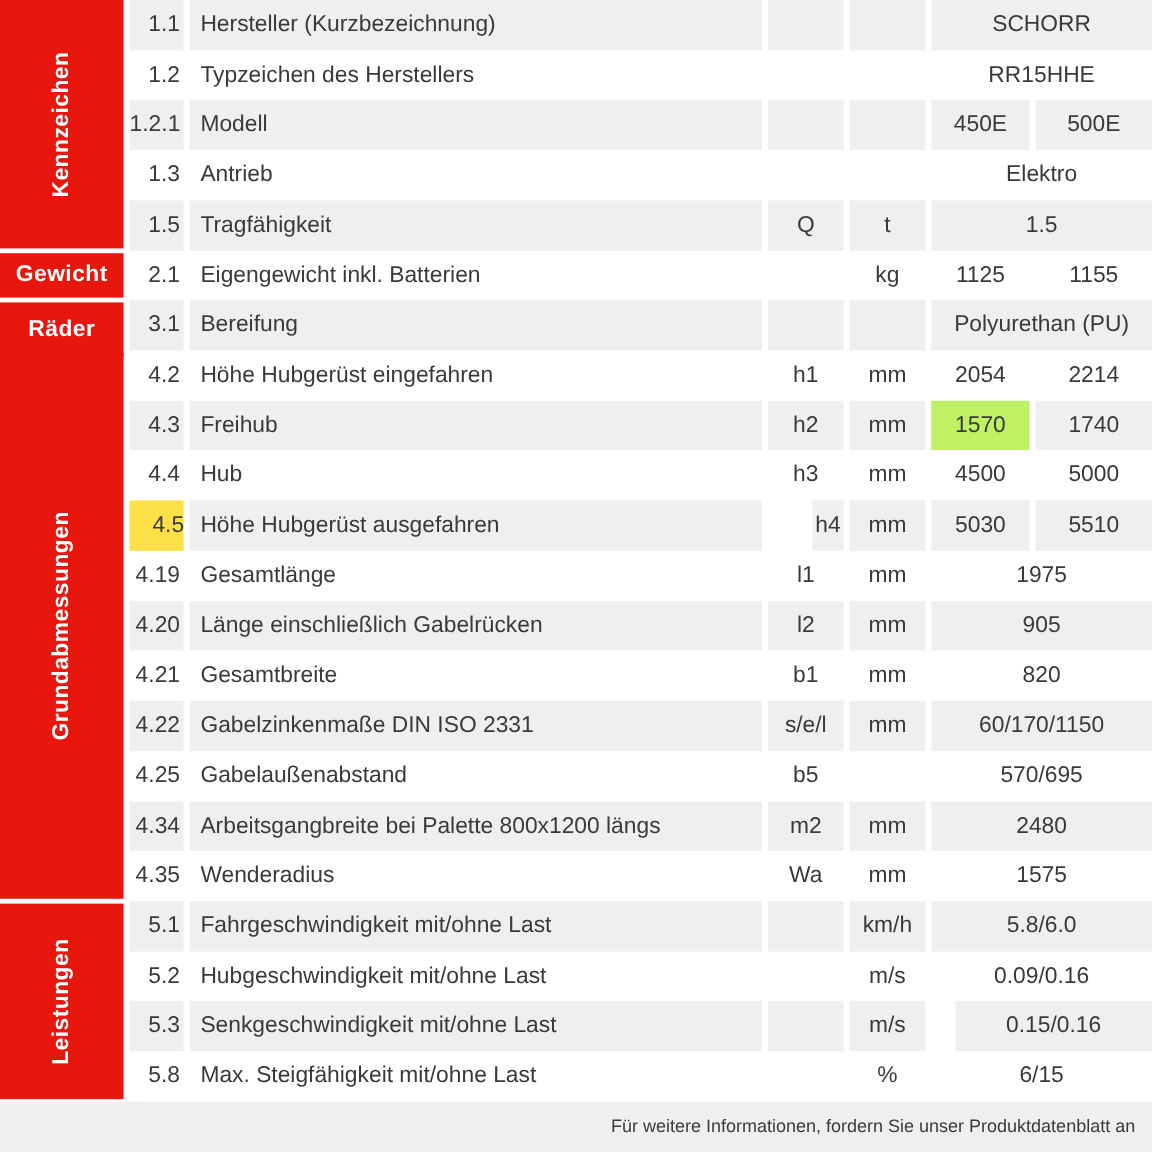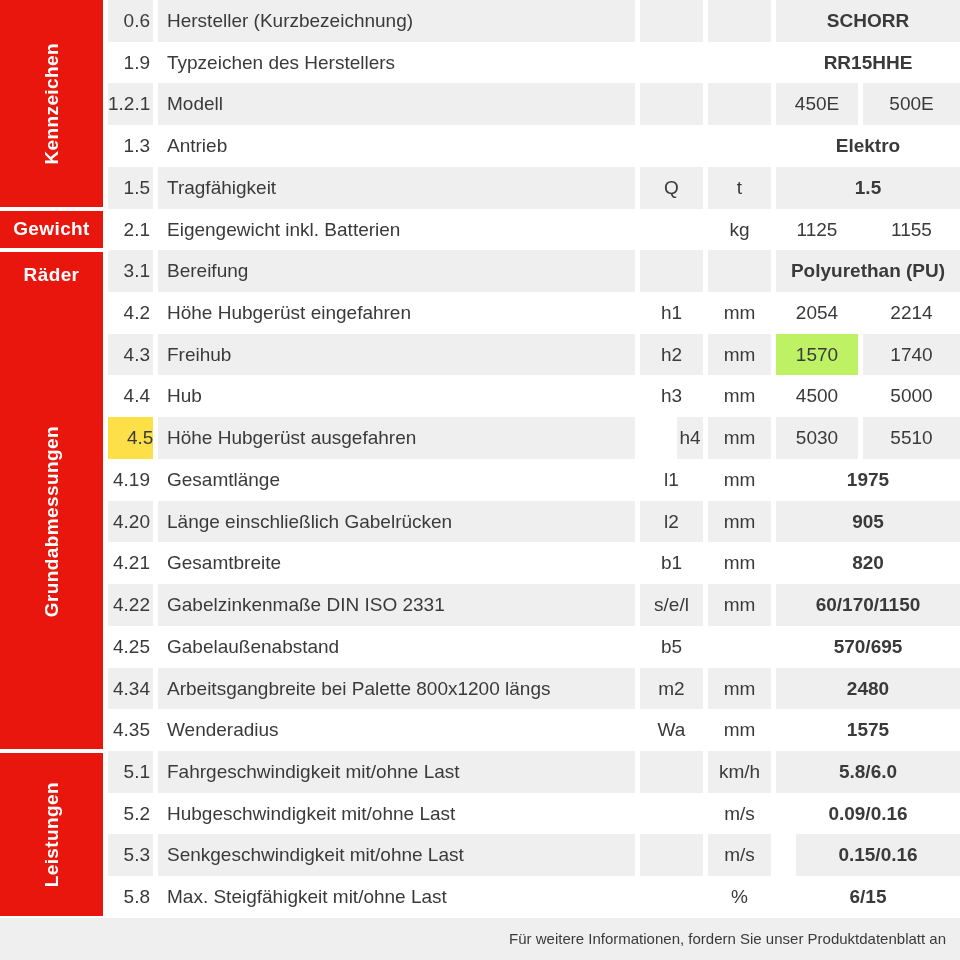--- a/index.html
+++ b/index.html
@@ -28,21 +28,21 @@
   #table{position:absolute;left:108px;top:0;width:852px;height:var(--table-h);}
   .row{display:grid;
     grid-template-columns:45px 477px 63px 63px 82px 97px;
     column-gap:var(--gap);
     height:var(--row-h);line-height:var(--row-h);
     font-size:19px;color:#3b3a3b;font-weight:500;}
   .row > div{overflow:hidden;white-space:nowrap;}
   .cell-code{text-align:right;padding-right:3px;}
   .cell-label{text-align:left;padding-left:9px;}
   .cell-symbol,.cell-unit,.cell-v1,.cell-v2,.cell-merged{text-align:center;}
-  .cell-merged{grid-column:5 / 7;font-weight:bold;}
+  .cell-merged{grid-column:5 / 7;}
 
   
   #footer{position:absolute;left:0;top:var(--table-h);width:100%;height:42px;
     line-height:42px;text-align:right;padding-right:14px;
     font-size:15px;color:#3b3a3b;font-weight:500;}
 </style>
 </head>
 <body>
 
 <div id="page">
@@ -58,28 +58,28 @@
       </div>
       <div class="side-block" style="top: 294.091px; height: 455px; background: rgb(233, 22, 13); color: rgb(255, 255, 255);">
         <span class="vlabel">Grundabmessungen</span>
       </div>
       <div class="side-block" style="top: 753.091px; height: 162.909px; background: rgb(233, 22, 13); color: rgb(255, 255, 255);">
         <span class="vlabel">Leistungen</span>
       </div>
     </div>
   <div id="table">
       <div class="row">
-        <div class="cell-code" style="background: rgb(240, 239, 240);">0.6</div>
+        <div class="cell-code" style="background: rgb(240, 239, 240);">1.1</div>
         <div class="cell-label" style="background: rgb(240, 239, 240);">Hersteller (Kurzbezeichnung)</div>
         <div class="cell-symbol" style="background: rgb(240, 239, 240);"></div>
         <div class="cell-unit" style="background: rgb(240, 239, 240);"></div>
         <div class="cell-merged" style="background: rgb(240, 239, 240);">SCHORR</div>
       </div>
       <div class="row">
-        <div class="cell-code">1.9</div>
+        <div class="cell-code">1.2</div>
         <div class="cell-label">Typzeichen des Herstellers</div>
         <div class="cell-symbol"></div>
         <div class="cell-unit"></div>
         <div class="cell-merged">RR15HHE</div>
       </div>
       <div class="row">
         <div class="cell-code" style="background: rgb(240, 239, 240);">1.2.1</div>
         <div class="cell-label" style="background: rgb(240, 239, 240);">Modell</div>
         <div class="cell-symbol" style="background: rgb(240, 239, 240);"></div>
         <div class="cell-unit" style="background: rgb(240, 239, 240);"></div>

